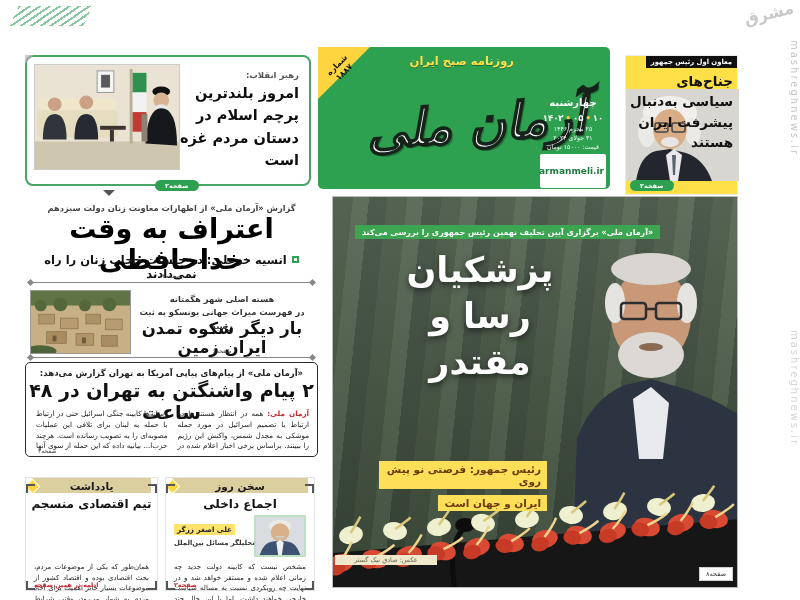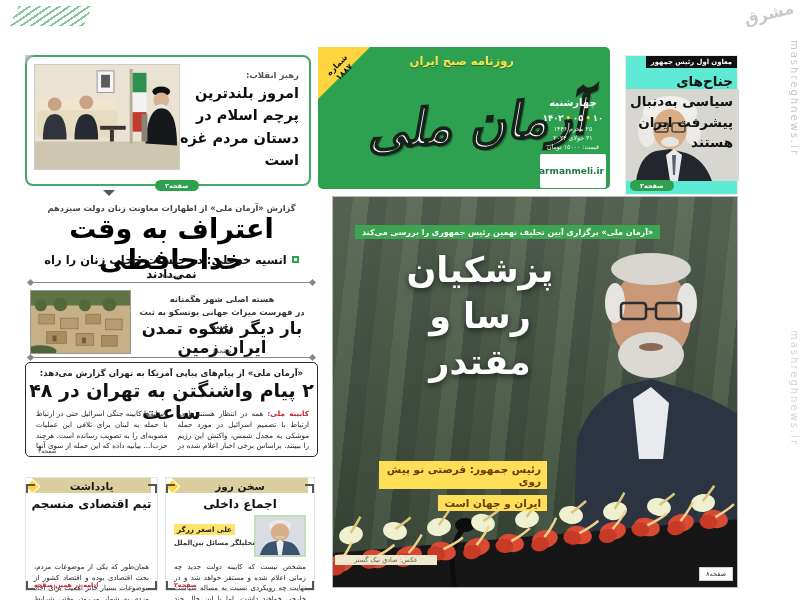--- a/index.html
+++ b/index.html
@@ -37,21 +37,21 @@
 .leader-box::before{content:"";position:absolute;left:-2px;top:-2px;border-top:9px solid #b5b5b5;
   border-right:9px solid transparent;opacity:.7}
 .leader-photo{left:7px;top:7px;width:146px;height:106px;border:1px solid #ccc}
 .leader-kicker{right:10px;top:13px;font-size:8.5px;color:#555;font-weight:bold}
 .leader-headline{right:10px;top:25px;width:120px;font-size:14.5px;font-weight:bold;text-align:right;line-height:1.55;color:#0d0d0d}
 .page-pill{background:#2ea150;color:#fff;font-size:6.5px;font-weight:bold;padding:1.5px 10px;border-radius:7px;text-align:center}
 .leader-pill{left:128px;bottom:-7px}
 .leader-arrow{left:103px;top:190px;width:0;height:0;border-left:6px solid transparent;border-right:6px solid transparent;border-top:6px solid #555}
 
 
-.vp-box{left:625px;top:55px;width:113px;height:140px;background:#5eead4;border:1px solid #ececec}
+.vp-box{left:625px;top:55px;width:113px;height:140px;background:#fde047;border:1px solid #ececec}
 .vp-kicker{right:0;top:0;background:#101010;color:#fff;font-size:6.8px;font-weight:bold;padding:2px 5px;z-index:3}
 .vp-headline{right:4px;top:15px;width:106px;font-size:13.5px;font-weight:bold;text-align:right;line-height:1.5;z-index:2}
 .vp-photo{left:0;bottom:13px;width:113px;height:92px}
 .vp-pill{left:4px;bottom:3px;z-index:3}
 
 
 .main-photo{left:332px;top:196px;width:406px;height:392px;border:1px solid #bbb;overflow:hidden;
   background:linear-gradient(180deg,rgba(255,255,255,.10),rgba(0,0,0,.14)),
   repeating-linear-gradient(96deg,#42513f 0 20px,#4e5e4a 20px 36px,#394839 36px 54px)}
 .mp-svg{left:0;top:0;width:406px;height:392px}
@@ -281,21 +281,21 @@
     <span>در فهرست میراث جهانی یونسکو به ثبت رسید</span>
   </div>
   <div class="abs sB-headline">بار دیگر شکوه تمدن ایران زمین</div>
   <div class="abs tiny-page sB-page">صفحه۶</div>
   <div class="abs divider divB"></div>
 
   <div class="abs sC-box">
     <div class="abs sC-kicker">«آرمان ملی» از پیام‌های پیاپی آمریکا به تهران گزارش می‌دهد:</div>
     <div class="abs sC-headline">۲ پیام واشنگتن به تهران در ۴۸ ساعت</div>
     <div class="abs sC-cols">
-      <span class="sC-lead">کابینه ملی:</span>
+      <span class="sC-lead">آرمان ملی:</span>
       <span>همه در انتظار هستند تا در ارتباط با تصمیم اسرائیل در مورد حمله موشکی به مجدل شمس، واکنش این رژیم را ببینند. براساس برخی اخبار اعلام شده در رسانه‌ها کابینه جنگی اسرائیل حتی در ارتباط با حمله به لبنان برای تلافی این عملیات مصوبه‌ای را به تصویب رسانده است. هرچند حزب‌ا... بیانیه داده که این حمله از سوی آنها نبوده است و برخی منابع خبری هم گزارش‌هایی از احتمال برخورد موشک از سامانه گنبد آهنین اسرائیل به این روستا در بلندی‌های جولان خبر می‌دهند...</span>
     </div>
     <div class="abs sC-page">صفحه۳</div>
   </div>
 
   <div class="abs bbox note-box">
     <div class="band">یادداشت</div>
     <i class="ck ck-tl"></i>
     <i class="ck ck-tr"></i>
     <i class="ck ck-bl"></i>

